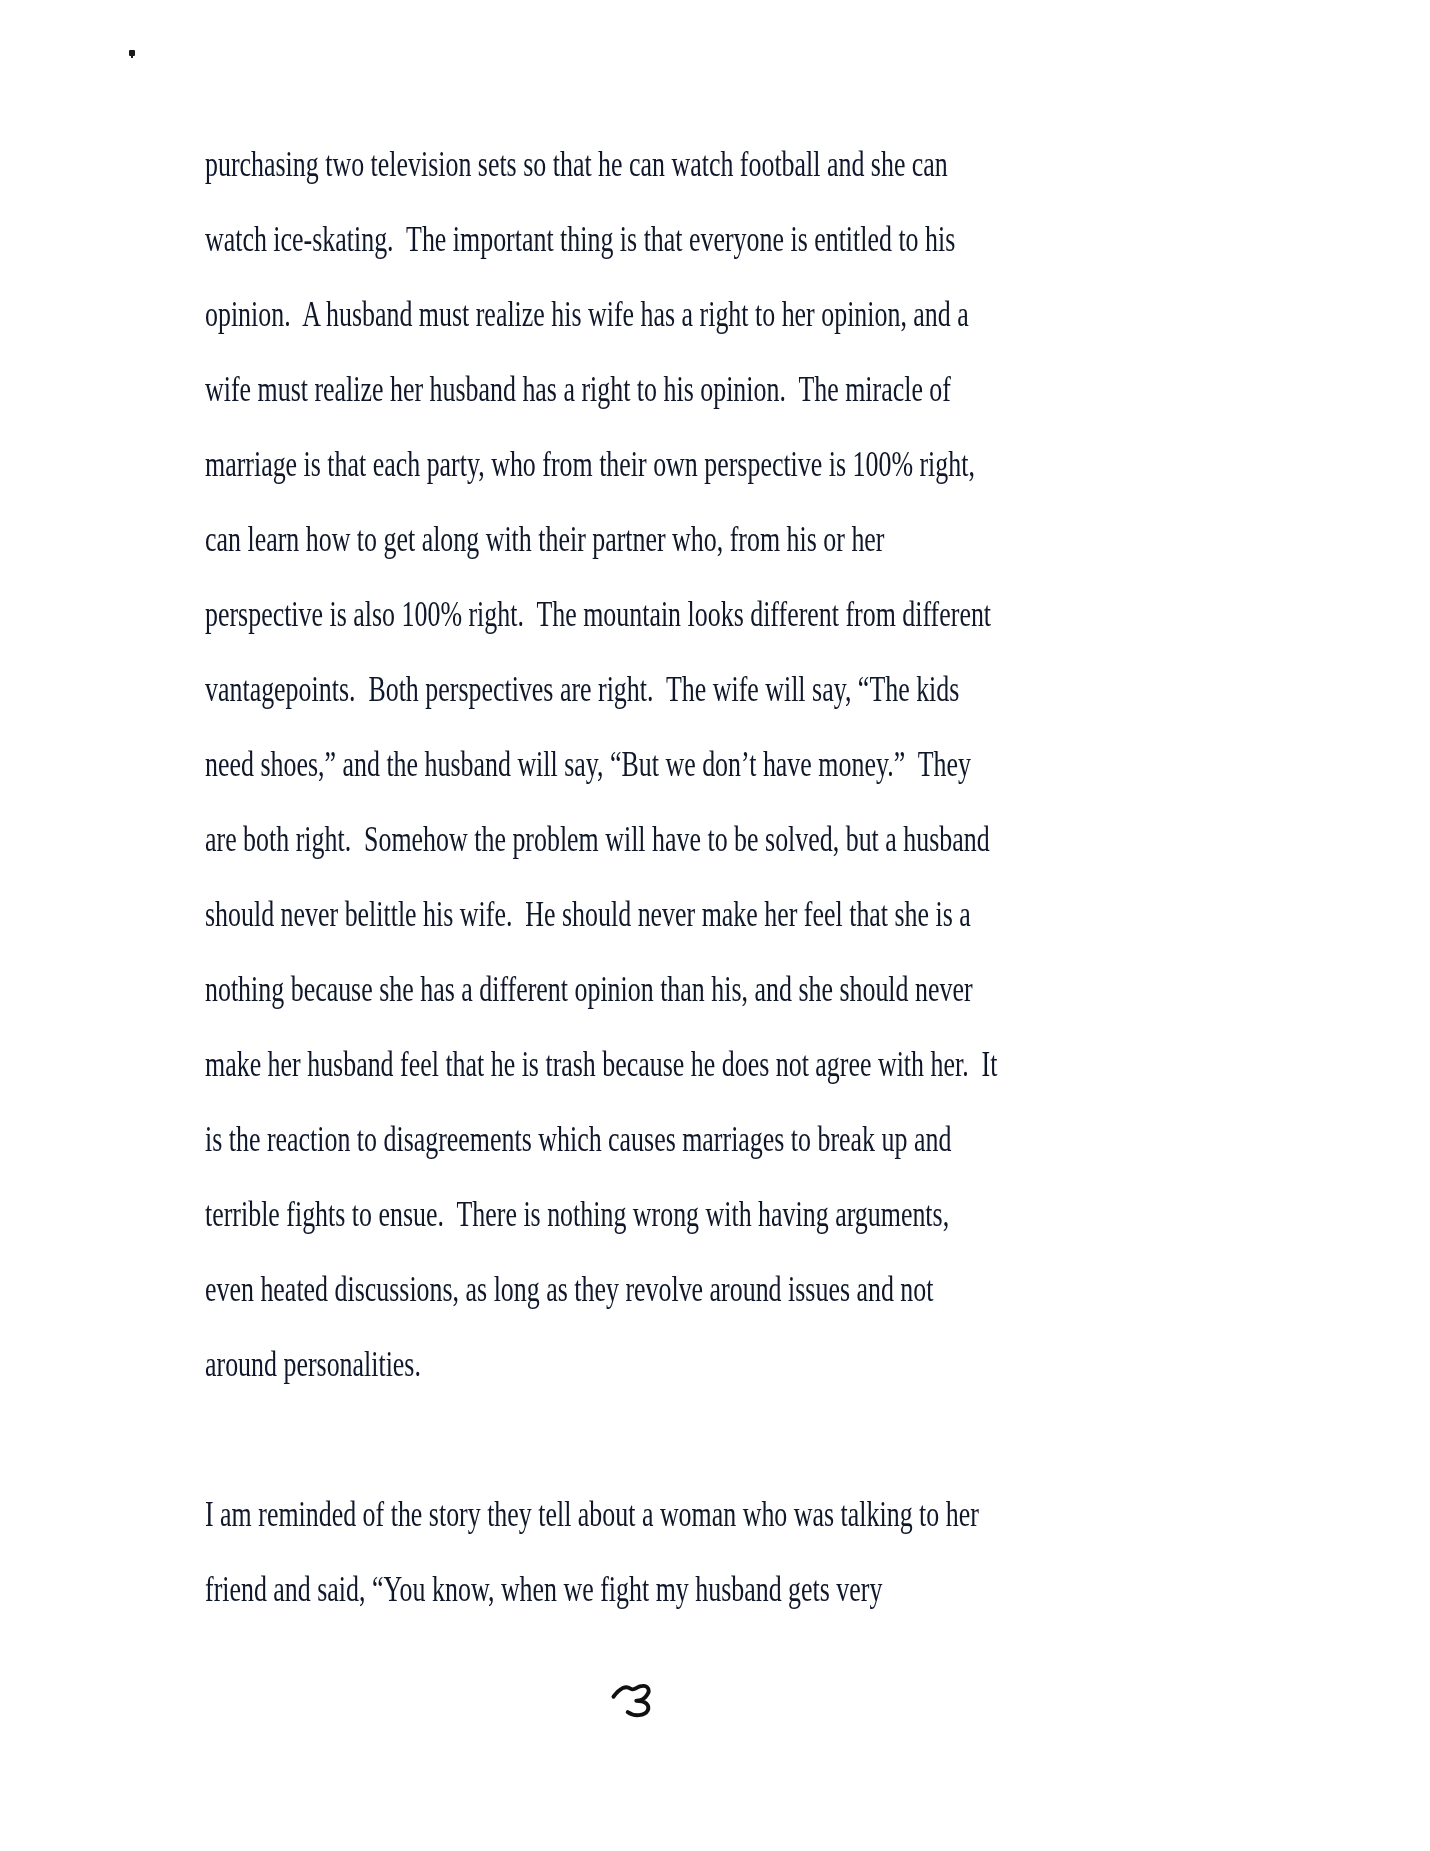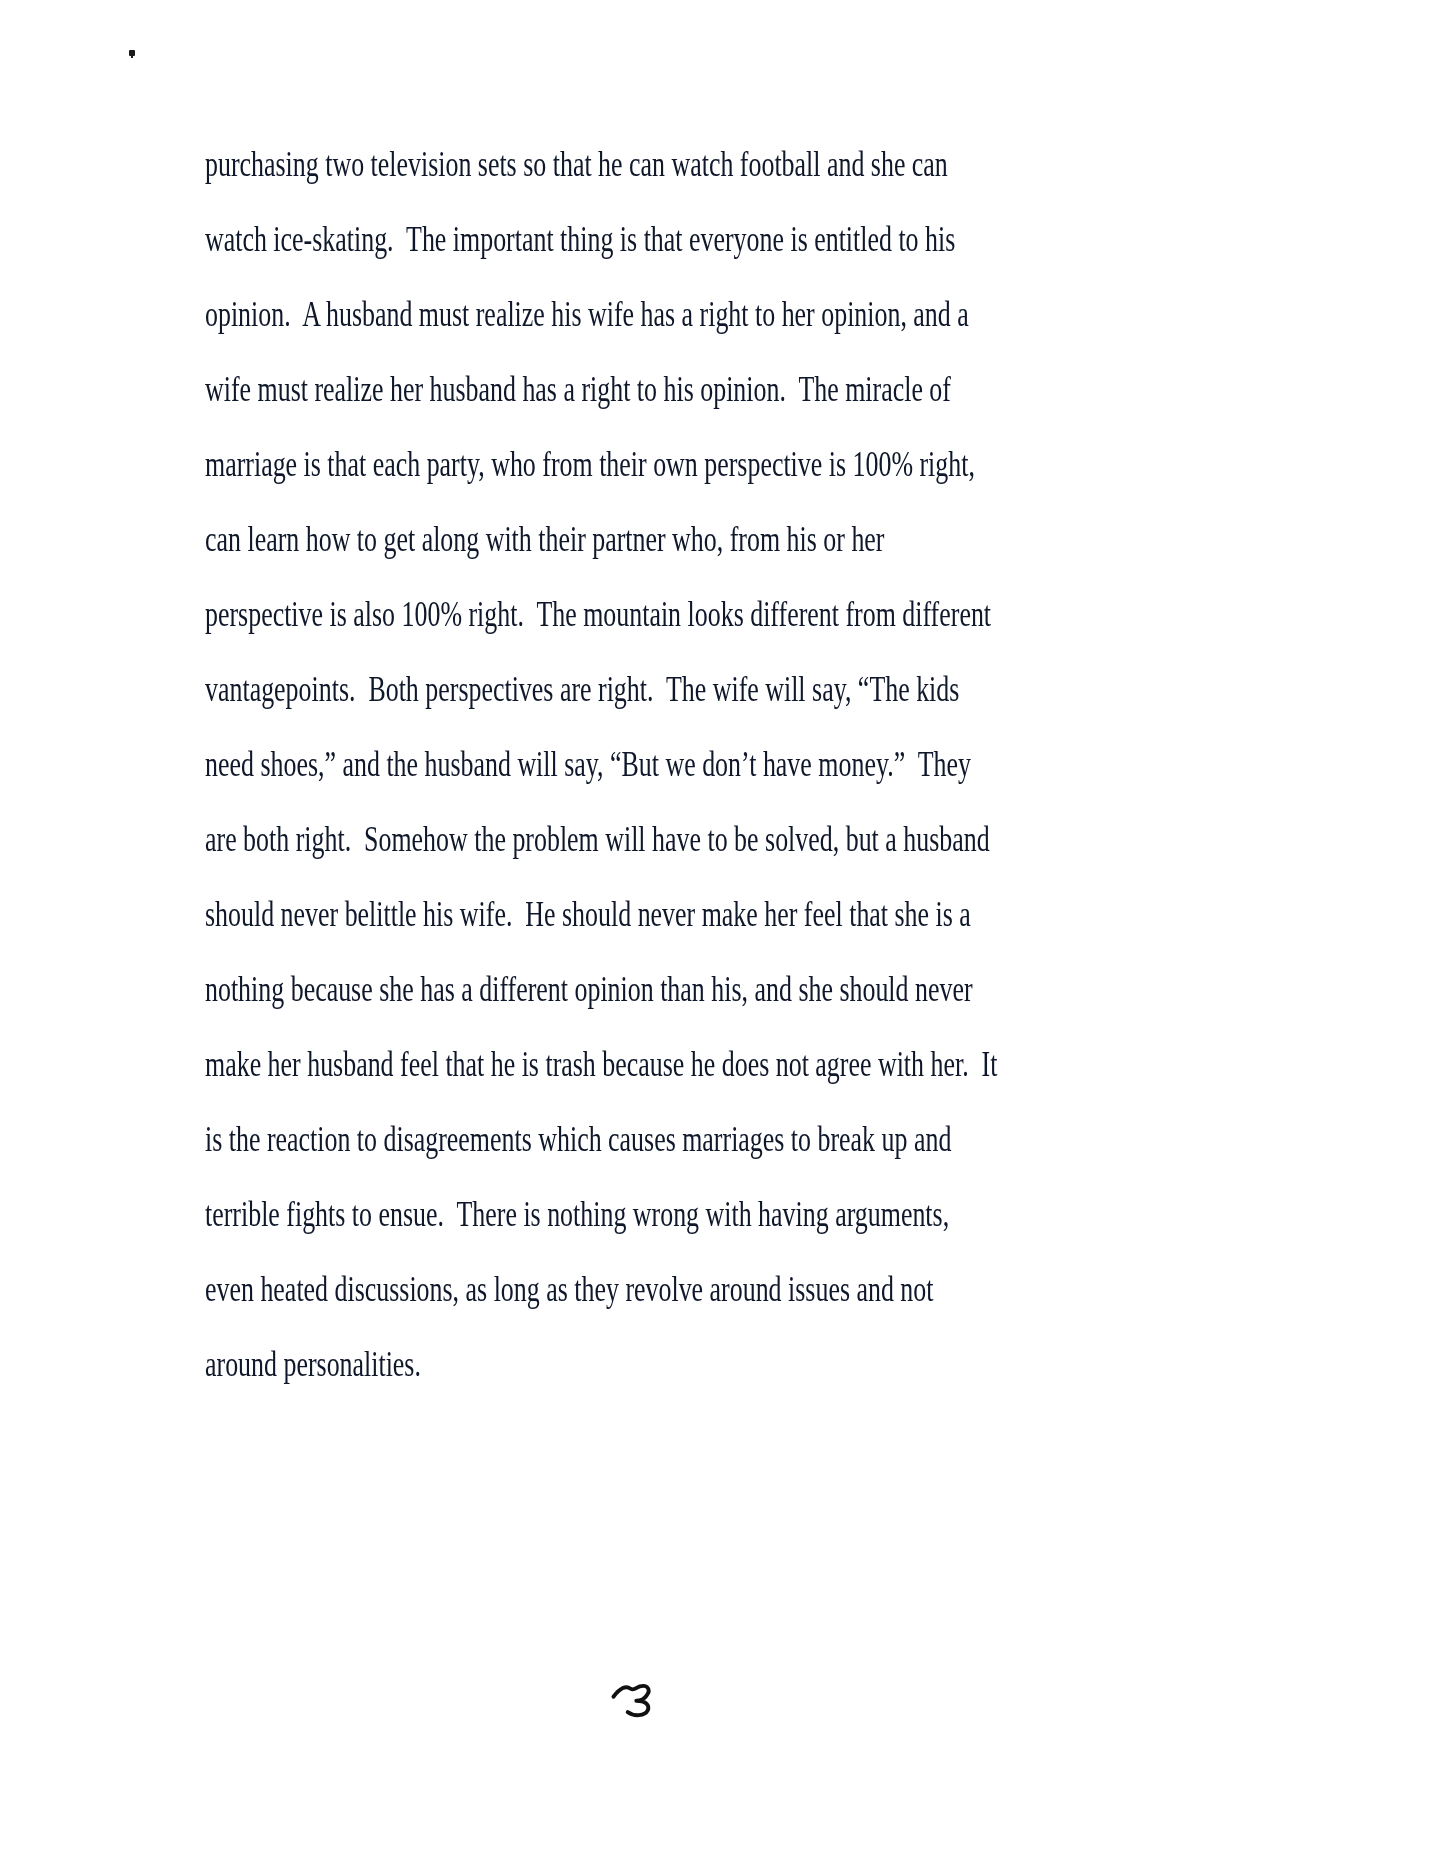--- a/index.html
+++ b/index.html
@@ -93,20 +93,24 @@
       <div class="line">are both right.  Somehow the problem will have to be solved, but a husband</div>
       <div class="line">should never belittle his wife.  He should never make her feel that she is a</div>
       <div class="line">nothing because she has a different opinion than his, and she should never</div>
       <div class="line">make her husband feel that he is trash because he does not agree with her.  It</div>
       <div class="line">is the reaction to disagreements which causes marriages to break up and</div>
       <div class="line">terrible fights to ensue.  There is nothing wrong with having arguments,</div>
       <div class="line">even heated discussions, as long as they revolve around issues and not</div>
       <div class="line">around personalities.</div>
     </div>
 
+  <div class="text-block para-2">
+      <div class="line">I am reminded of the story they tell about a woman who was talking to her</div>
+      <div class="line">friend and said, “You know, when we fight my husband gets very</div>
+    </div>
 
   <div class="page-number">
     <span class="hidden-text">3</span>
     <svg viewBox="0 0 42 32" xmlns="http://www.w3.org/2000/svg" aria-hidden="true">
       <path d="M3,14 C9,6 14,4 18,7 C21,9 23,6 26,5 C33,3 36,8 32,13 C30,16 26,17.5 23,17.5 C31,17.5 35,21 33,26 C30.5,31 21,31.5 15.5,27.5" fill="none" stroke="#111111" stroke-width="3.4" stroke-linecap="round" stroke-linejoin="round"></path>
     </svg>
   </div>
 
 </div>
 

